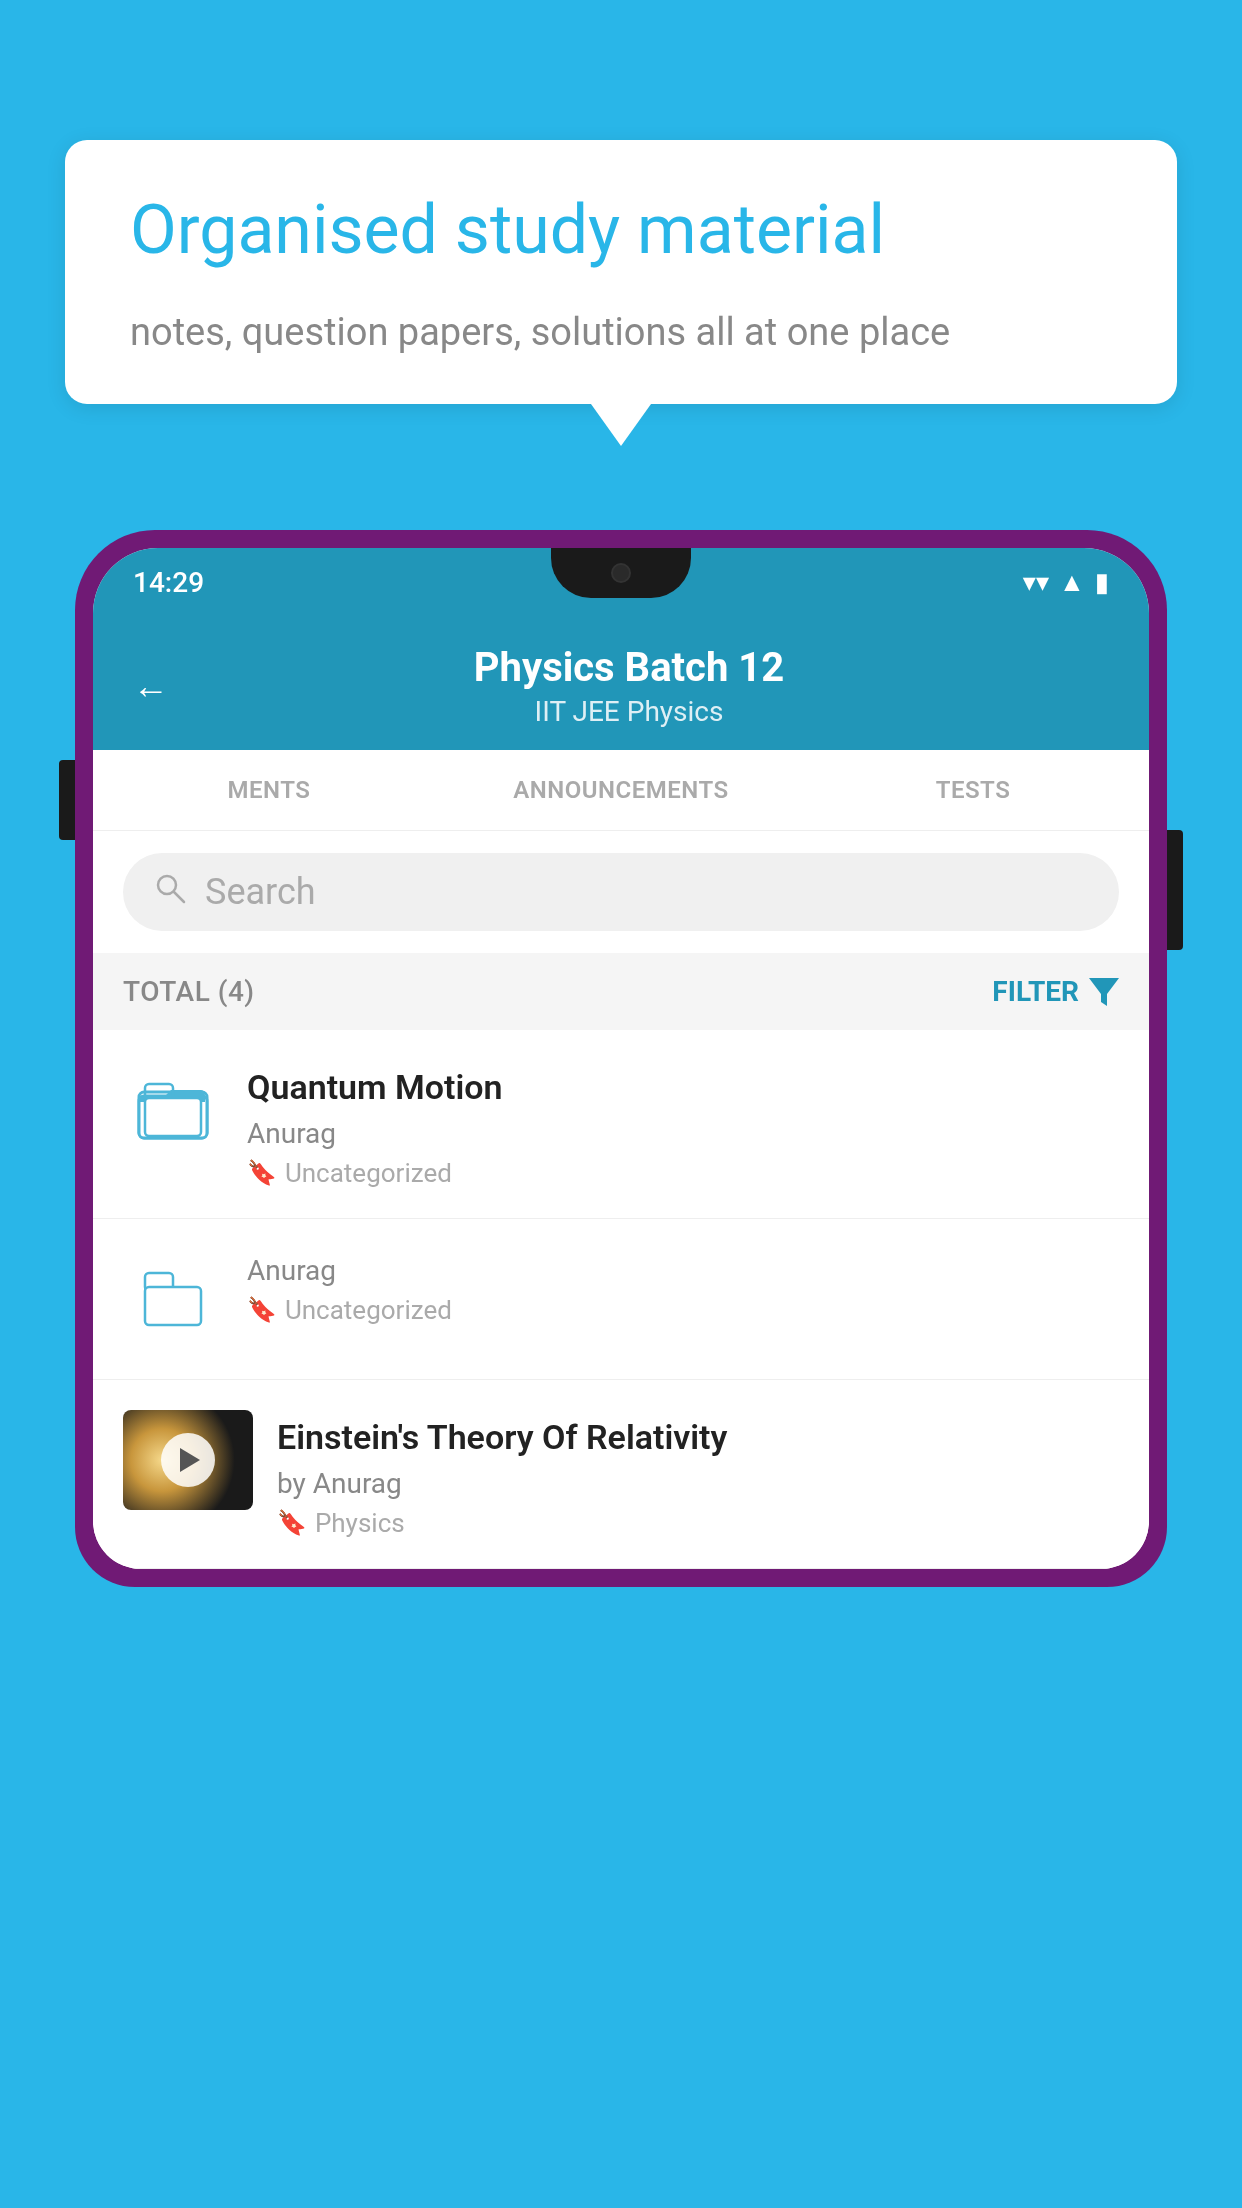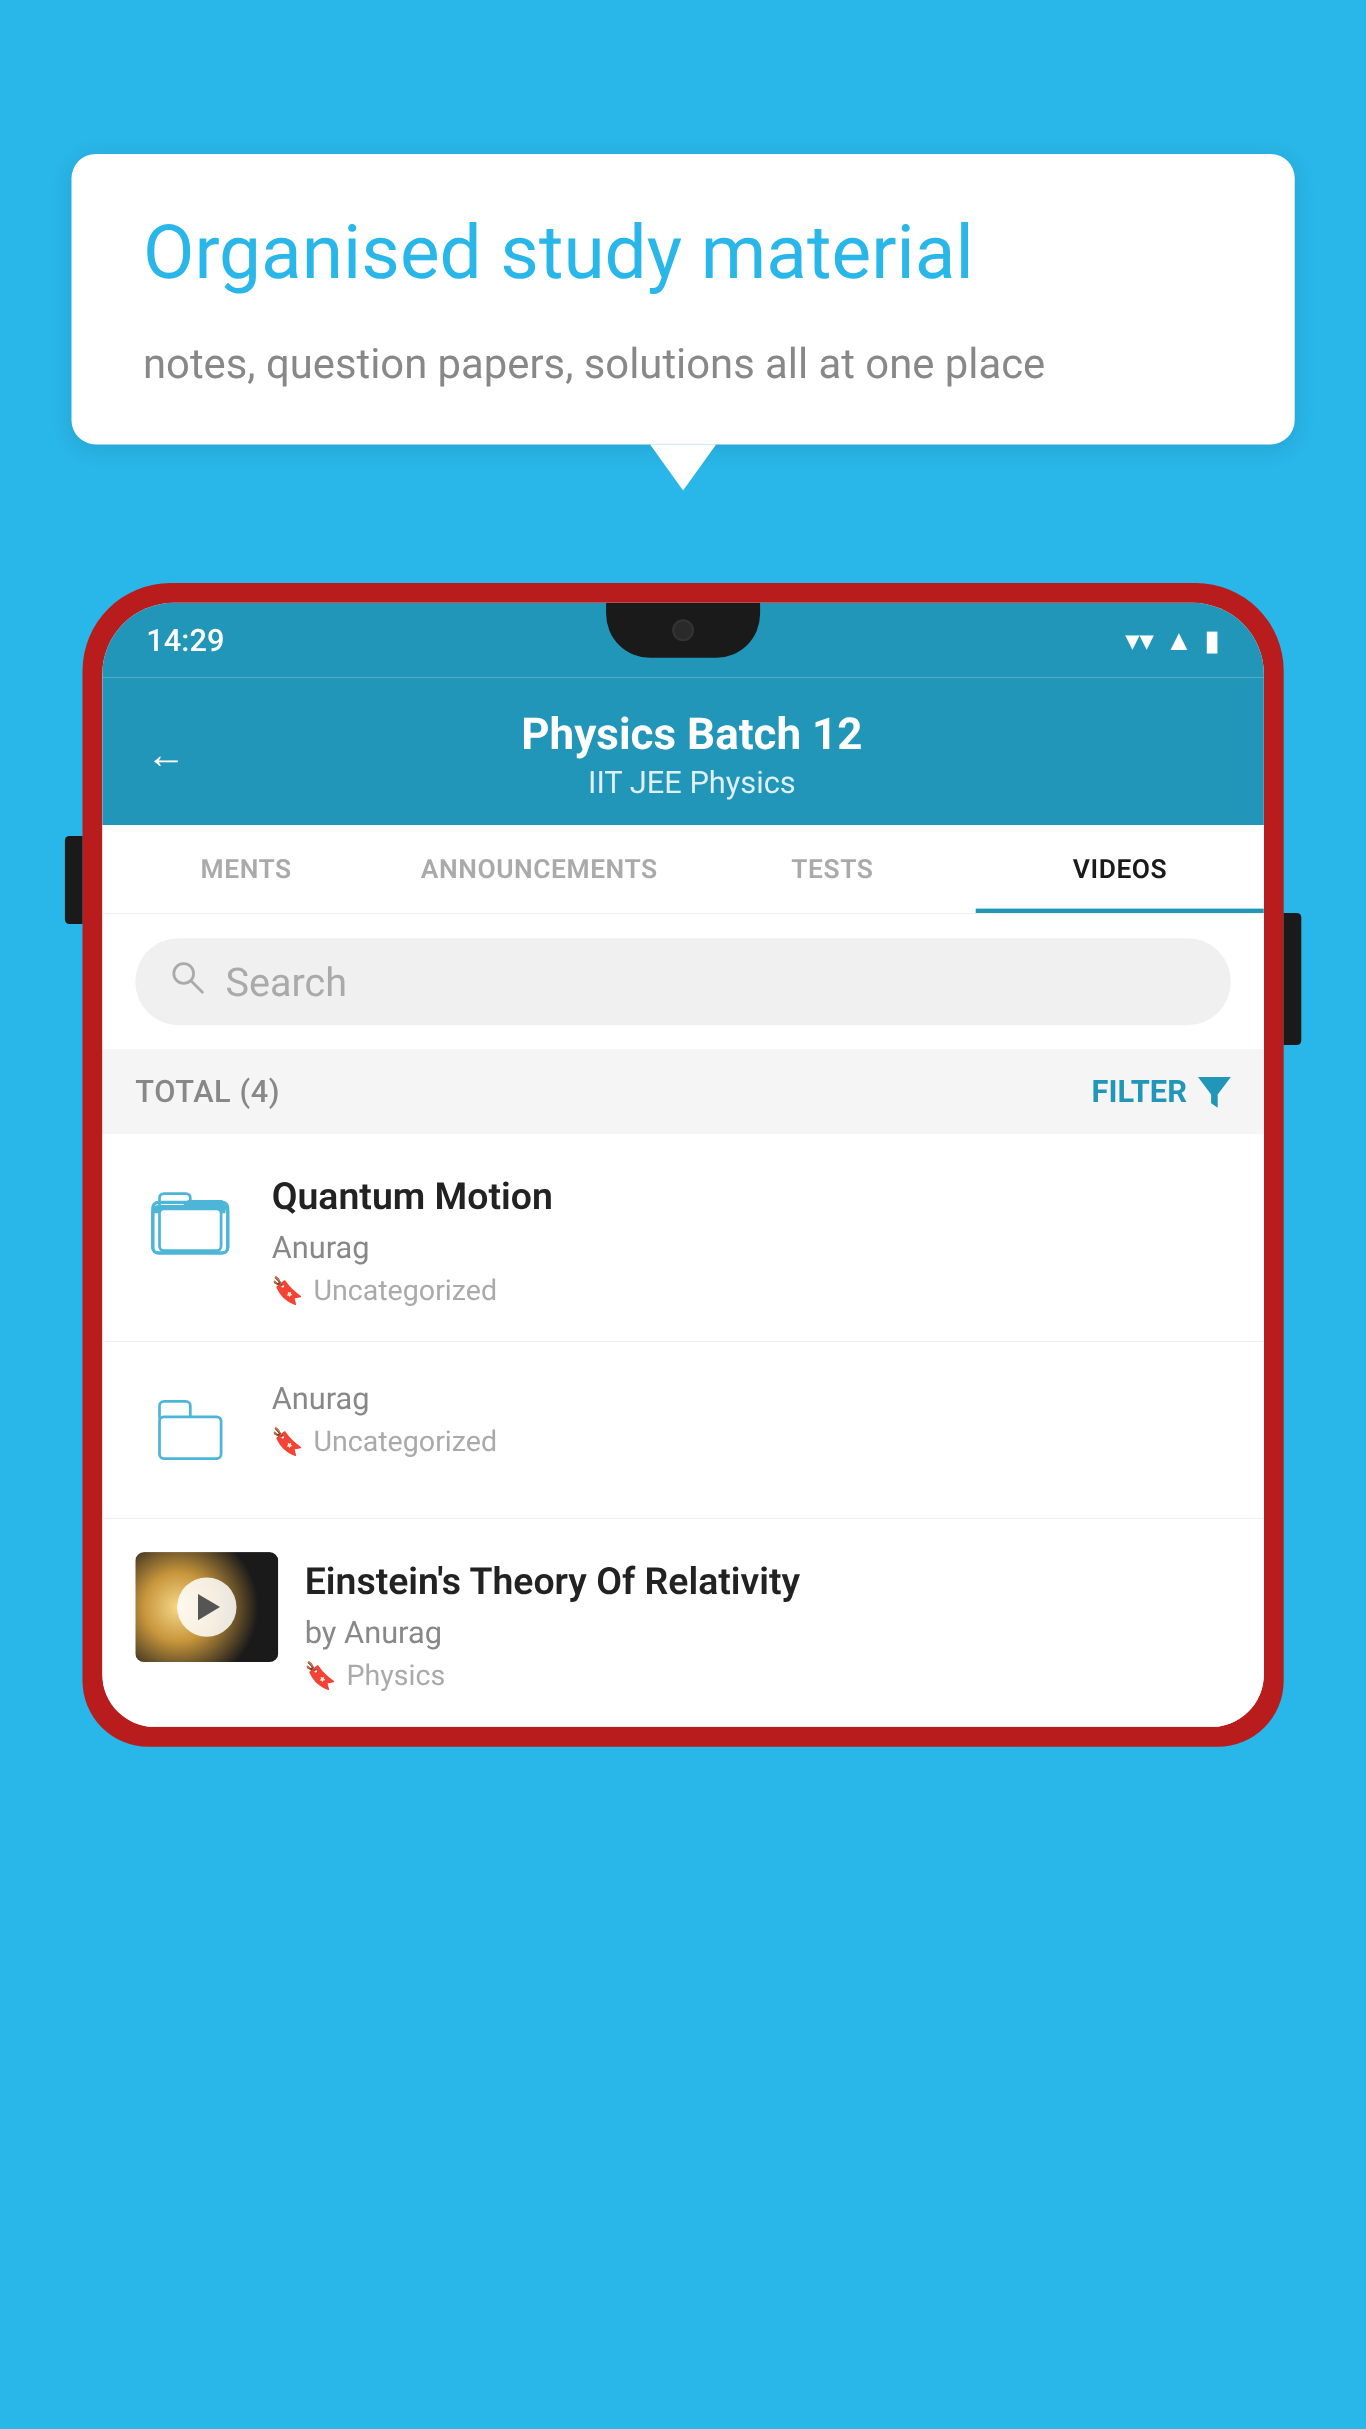--- a/index.html
+++ b/index.html
@@ -60,21 +60,21 @@
     
     .phone-wrapper {
       position: absolute;
       top: 530px;
       left: 75px;
       right: 75px;
       bottom: 0;
     }
 
     .phone-outer {
-      background: #b91c1c;
+      background: #701a75;
       border-radius: 80px 80px 60px 60px;
       padding: 18px;
       position: relative;
       overflow: visible;
     }
 
     
     .phone-outer::before {
       content: '';
       position: absolute;
@@ -404,21 +404,20 @@
         <div class="header-title-block">
           <div class="header-main-title">Physics Batch 12</div>
           <div class="header-sub-title">IIT JEE   Physics</div>
         </div>
       </div>
 
       <div class="tabs-bar">
         <div class="tab-item">MENTS</div>
         <div class="tab-item">ANNOUNCEMENTS</div>
         <div class="tab-item">TESTS</div>
-        <div class="tab-item active">VIDEOS</div>
       </div>
 
       <div class="search-container">
         <div class="search-box">
           <span class="search-icon-svg">
             <svg width="34" height="34" viewBox="0 0 34 34" fill="none" xmlns="http://www.w3.org/2000/svg">
               <circle cx="14" cy="14" r="9" stroke="#aaa" stroke-width="2.5" fill="none"></circle>
               <line x1="21" y1="21" x2="31" y2="31" stroke="#aaa" stroke-width="2.5" stroke-linecap="round"></line>
             </svg>
           </span>

